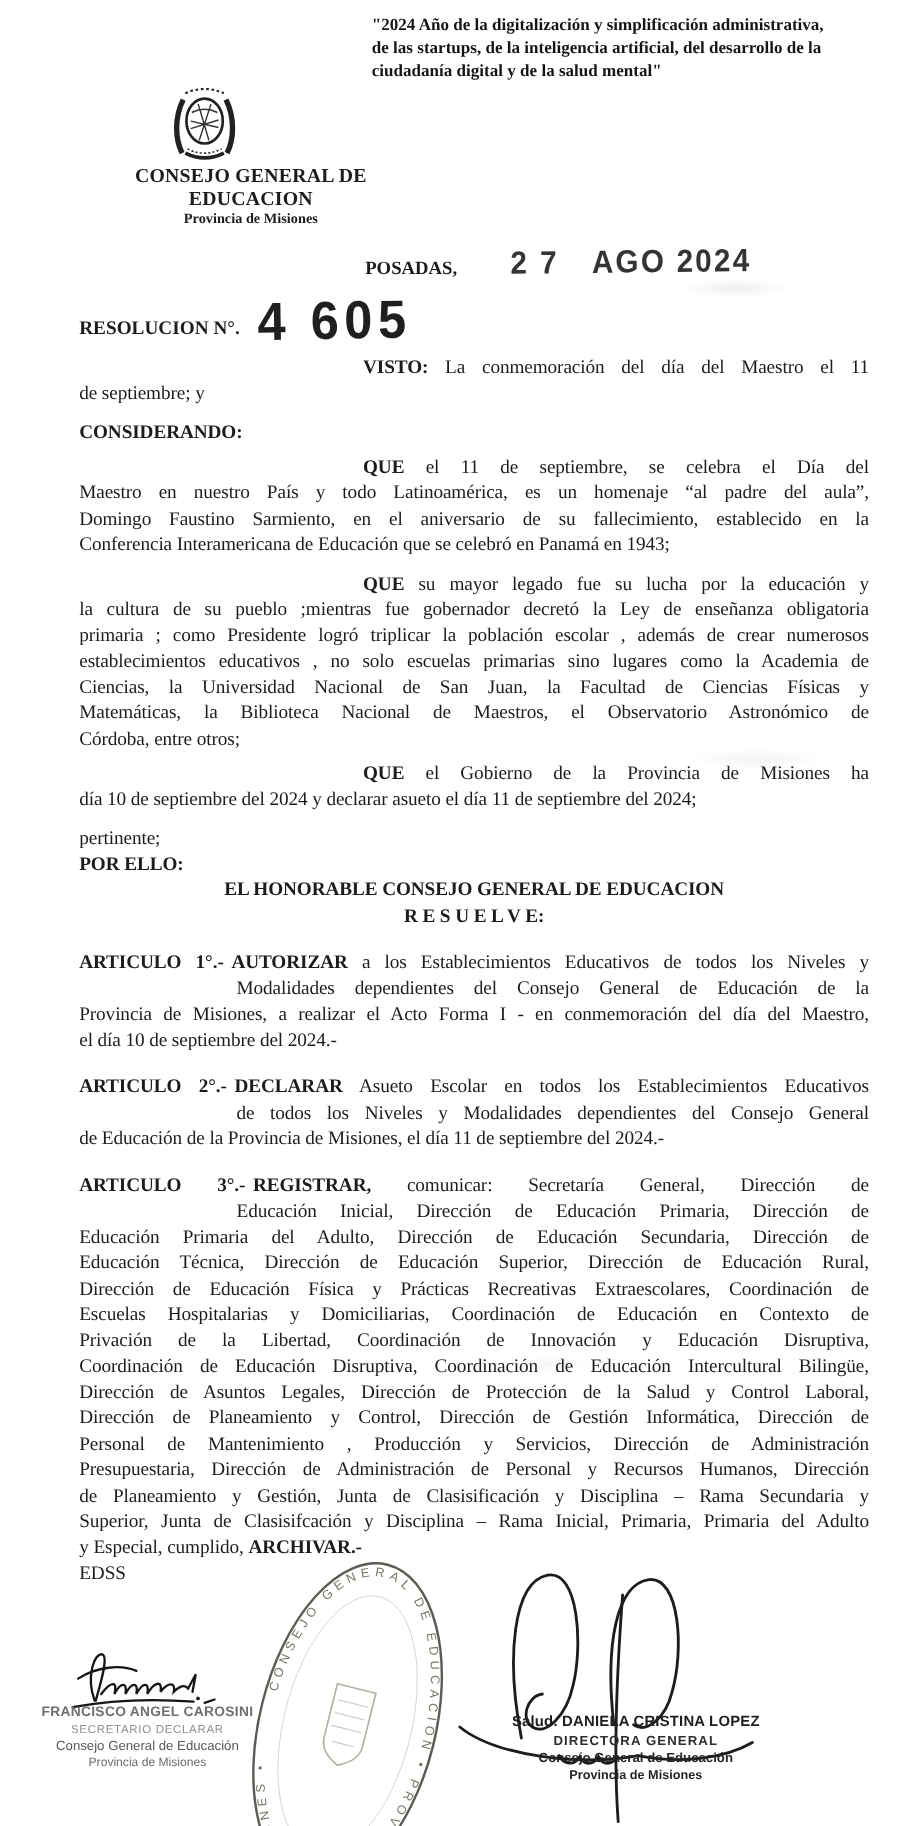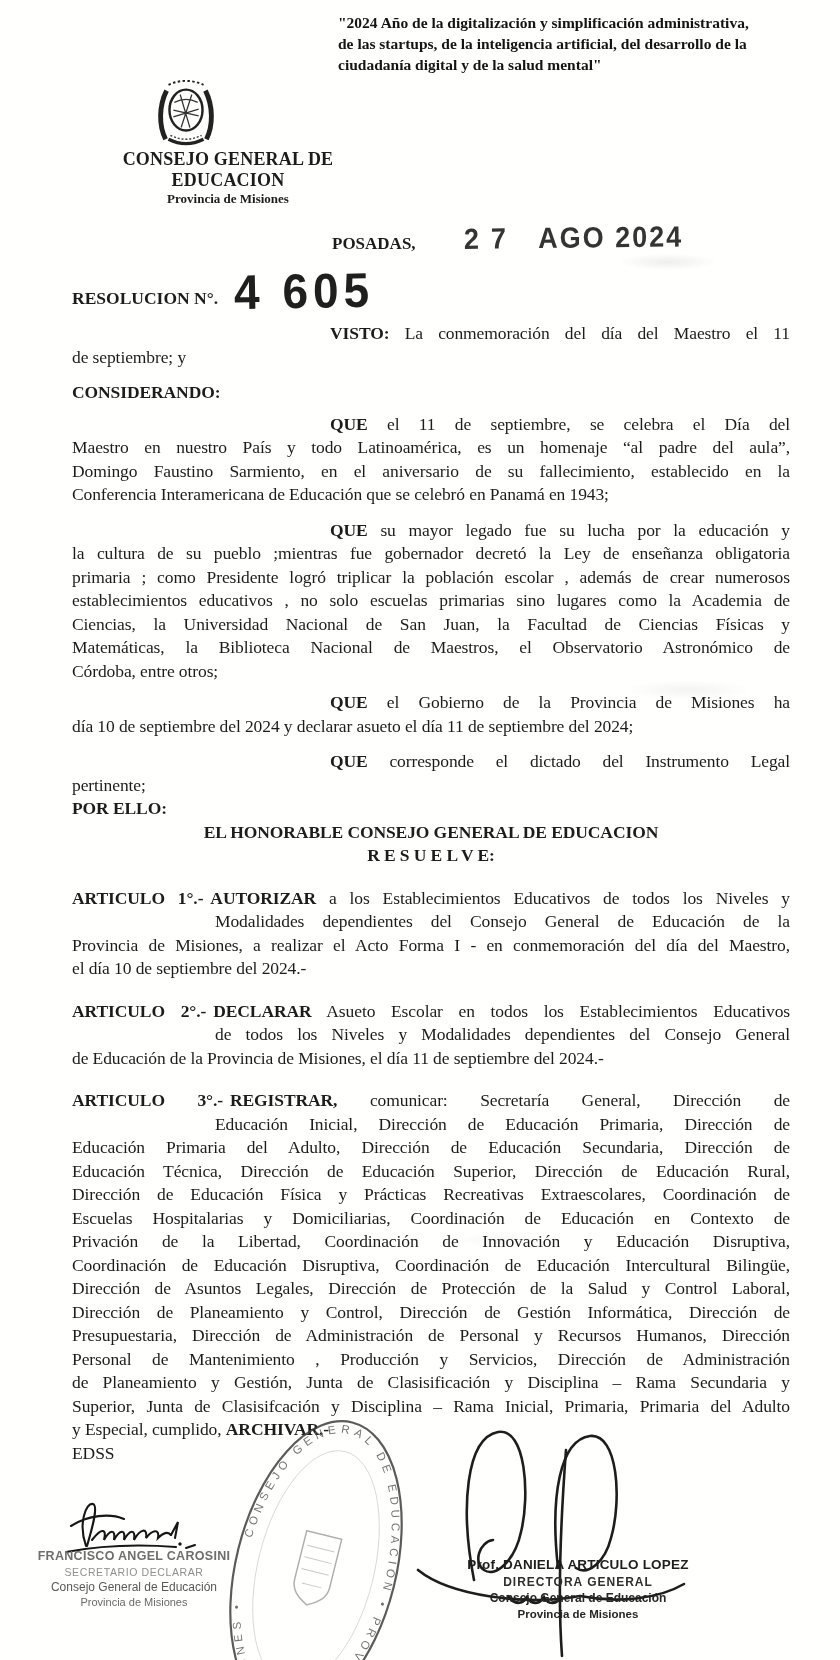--- a/index.html
+++ b/index.html
@@ -109,21 +109,20 @@
       <div class="ln">Matemáticas, la Biblioteca Nacional de Maestros, el Observatorio Astronómico de</div>
       <div class="ln left">Córdoba, entre otros;</div>
     </div>
 
     <div class="gap-s">
       <div class="ln ind1"><span class="q">QUE</span><span> el Gobierno de la Provincia de Misiones ha</span></div>
       <div class="ln left">día 10 de septiembre del 2024 y declarar asueto el día 11 de septiembre del 2024;</div>
     </div>
 
     <div class="gap-m">
-      <div class="ln ind1"><span class="q">QUE</span><span> corresponde el dictado del Instrumento Legal</span></div>
       <div class="ln left">pertinente;</div>
     </div>
 
     <div class="ln left bold">POR ELLO:</div>
     <div class="center">EL HONORABLE CONSEJO GENERAL DE EDUCACION</div>
     <div class="center">R E S U E L V E:</div>
 
     <div class="gap-l">
       <div class="ln"><span class="artlabel">ARTICULO 1°.-</span><span class="verb">AUTORIZAR</span><span> a los Establecimientos Educativos de todos los Niveles y</span></div>
       <div class="ln cont">Modalidades dependientes del Consejo General de Educación de la</div>
@@ -141,22 +140,22 @@
       <div class="ln"><span class="artlabel">ARTICULO 3°.-</span><span class="verb">REGISTRAR,</span><span> comunicar: Secretaría General, Dirección de</span></div>
       <div class="ln cont">Educación Inicial, Dirección de Educación Primaria, Dirección de</div>
       <div class="ln">Educación Primaria del Adulto, Dirección de Educación Secundaria, Dirección de</div>
       <div class="ln">Educación Técnica, Dirección de Educación Superior, Dirección de Educación Rural,</div>
       <div class="ln">Dirección de Educación Física y Prácticas Recreativas Extraescolares, Coordinación de</div>
       <div class="ln">Escuelas Hospitalarias y Domiciliarias, Coordinación de Educación en Contexto de</div>
       <div class="ln">Privación de la Libertad, Coordinación de Innovación y Educación Disruptiva,</div>
       <div class="ln">Coordinación de Educación Disruptiva, Coordinación de Educación Intercultural Bilingüe,</div>
       <div class="ln">Dirección de Asuntos Legales, Dirección de Protección de la Salud y Control Laboral,</div>
       <div class="ln">Dirección de Planeamiento y Control, Dirección de Gestión Informática, Dirección de</div>
+      <div class="ln">Personal de Mantenimiento , Producción y Servicios, Dirección de Administración</div>
       <div class="ln">Presupuestaria, Dirección de Administración de Personal y Recursos Humanos, Dirección</div>
-      <div class="ln">Personal de Mantenimiento , Producción y Servicios, Dirección de Administración</div>
       <div class="ln">de Planeamiento y Gestión, Junta de Clasisificación y Disciplina – Rama Secundaria y</div>
       <div class="ln">Superior, Junta de Clasisifcación y Disciplina – Rama Inicial, Primaria, Primaria del Adulto</div>
       <div class="ln left"><span>y Especial, cumplido, </span><span class="bold">ARCHIVAR.-</span></div>
       <div class="ln left">EDSS</div>
     </div>
 
   </div>
 
   <svg class="seal-svg" style="left:210px;top:1408px;" width="212" height="312" viewBox="0 0 212 312">
     <g transform="rotate(14 106 160)" opacity="0.85">
@@ -195,19 +194,19 @@
       <path d="M66,168 C52,96 58,26 90,20 C118,15 122,84 113,120 C107,148 88,166 76,158 C65,151 71,130 85,128"></path>
       <path d="M150,156 C142,84 152,28 182,24 C210,21 214,88 203,126 C197,150 180,164 168,156"></path>
       <path d="M10,158 C42,184 118,194 172,184"></path>
       <path d="M100,184 c6,9 14,9 19,1 c4,8 12,8 17,0 c4,8 12,8 17,0"></path>
       <path d="M172,184 C212,192 252,186 276,172"></path>
       <path d="M158,38 C152,118 150,190 154,244"></path>
     </g>
   </svg>
 
   <div class="nameblock nb-right">
-    <div class="n">Prof. DANIELA ARTICULO LOPEZ</div>
+    <div class="n">Salud. DANIELA CRISTINA LOPEZ</div>
     <div class="t">DIRECTORA GENERAL</div>
     <div class="o">Consejo General de Educación</div>
     <div class="p">Provincia de Misiones</div>
   </div>
 
 </div>
 
 </body></html>

